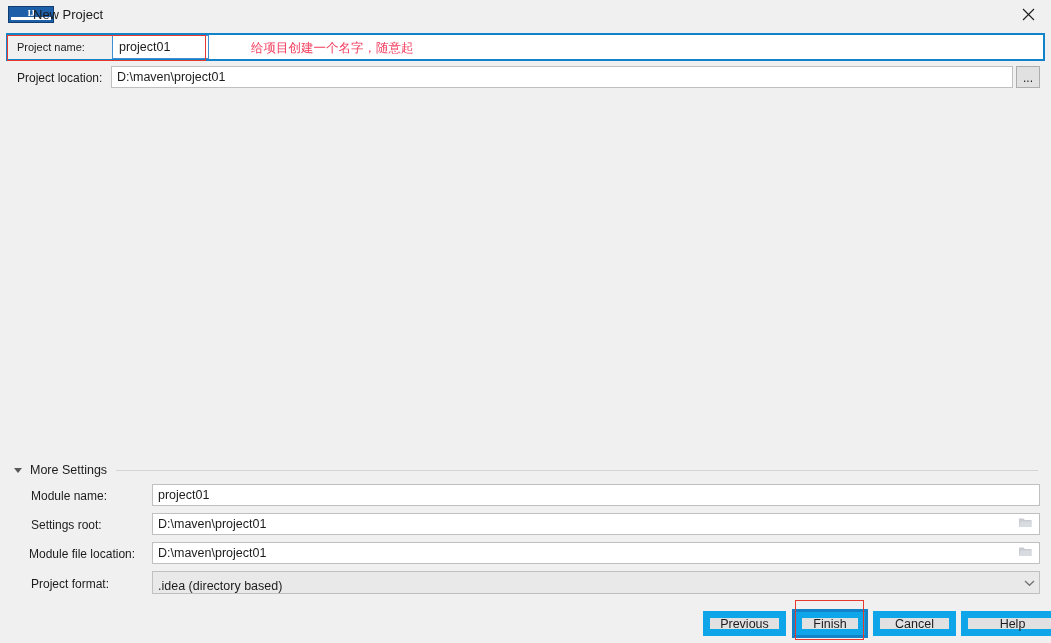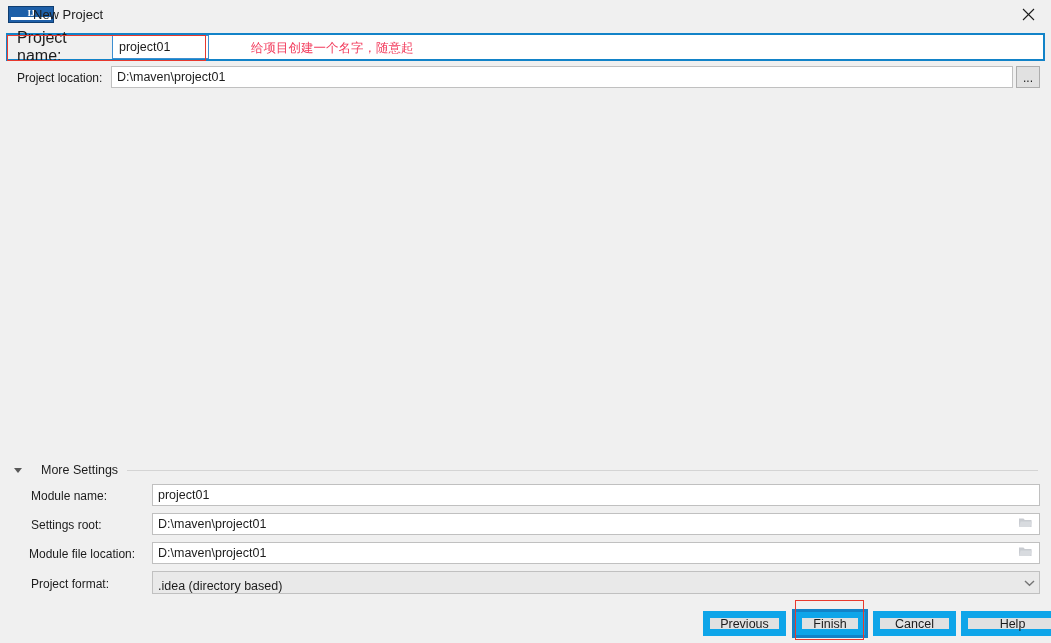--- a/index.html
+++ b/index.html
@@ -95,21 +95,21 @@
     position: absolute;
     left: 0; top: 0;
     width: 104px;
     height: 24px;
     background: #f0f0f0;
     display: flex;
     align-items: center;
   }
   .name-label-strip span {
     padding-left: 9px;
-    font-size: 16px;
+    font-size: 11px;
   }
   .name-input-inner {
     position: absolute;
     left: 104px;
     top: 0;
     width: 97px;
     height: 24px;
     box-sizing: border-box;
     border: 1px solid #3d8fd1;
     background: #ffffff;
@@ -202,21 +202,20 @@
     width: 0; height: 0;
     border-left: 4.5px solid transparent;
     border-right: 4.5px solid transparent;
     border-top: 5px solid #595959;
     margin-right: 8px;
   }
   .more-settings .ms-label {
     font-size: 12.5px;
     color: #1c1c1c;
     white-space: nowrap;
-    margin-left: 11px;
   }
   .ms-rule {
     flex: 1;
     height: 1px;
     background: #d4d4d4;
     margin-left: 9px;
   }
 
   
   .srow-label {

